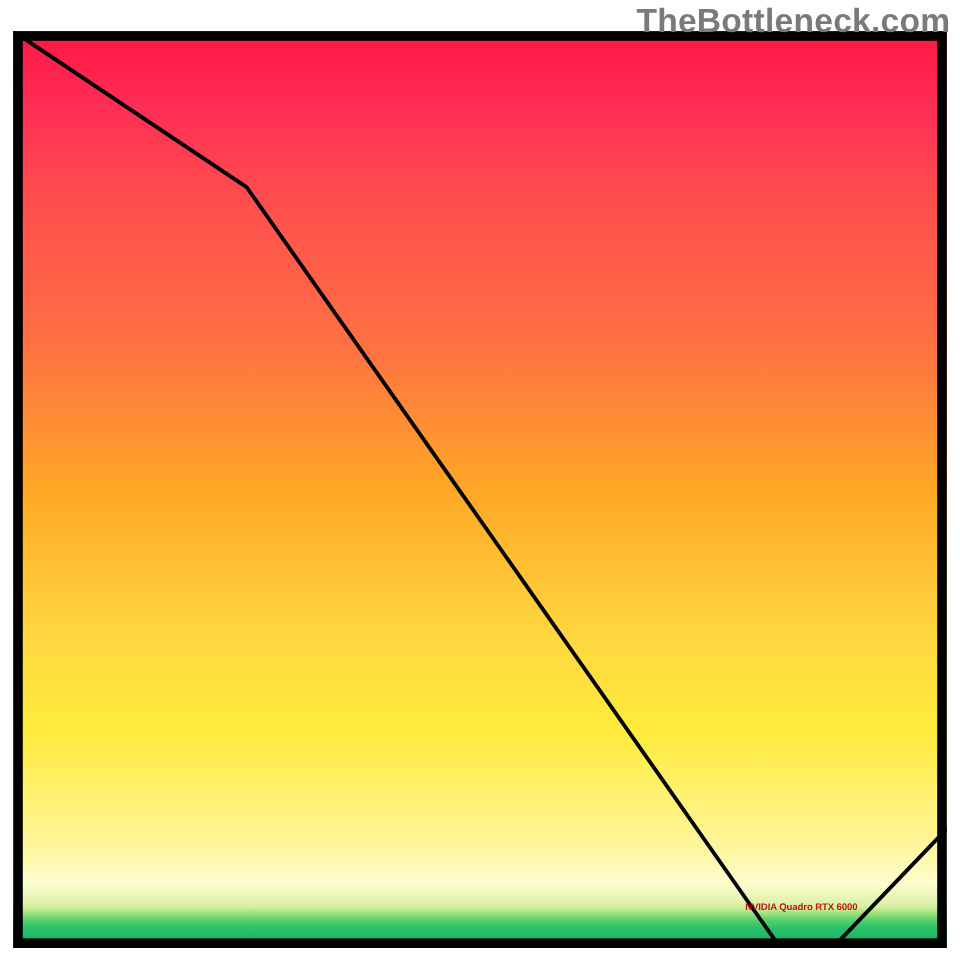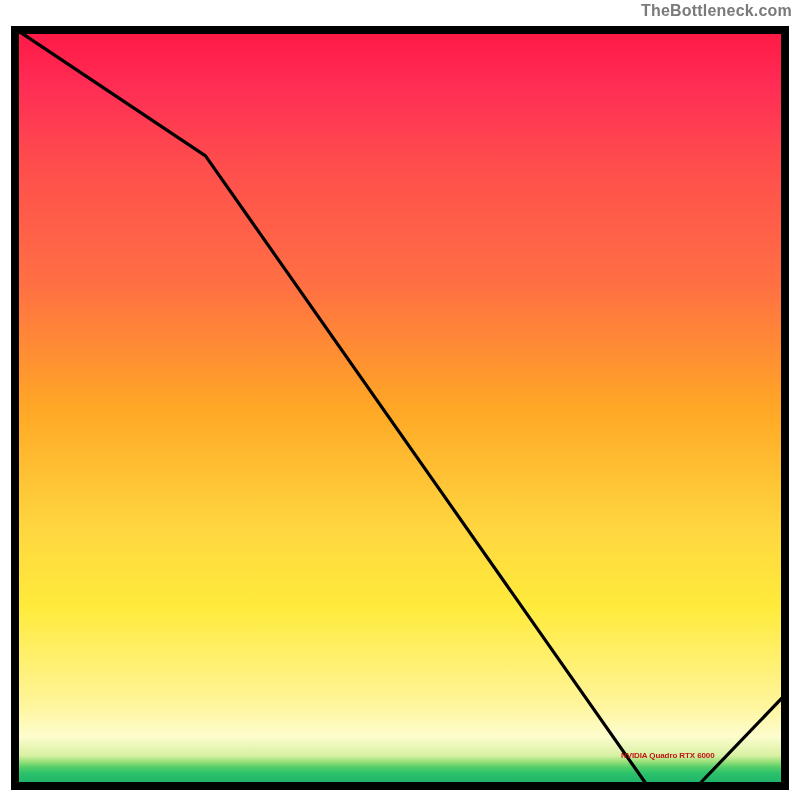--- a/index.html
+++ b/index.html
@@ -12,21 +12,21 @@
   }
   .wrapper {
     position: relative;
     width: 800px;
     height: 800px;
   }
   .watermark {
     position: absolute;
     top: 2px;
     right: 8px;
-    font-size: 16px;
+    font-size: 28px;
     font-weight: 600;
     color: #7a7a7a;
     letter-spacing: 0.2px;
     z-index: 30;
   }
   .frame {
     position: absolute;
     top: 26px;
     left: 11px;
     width: 778px;   

